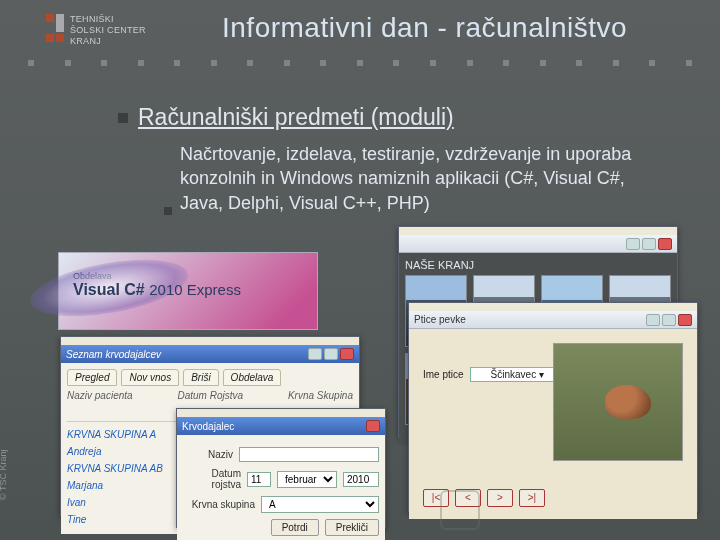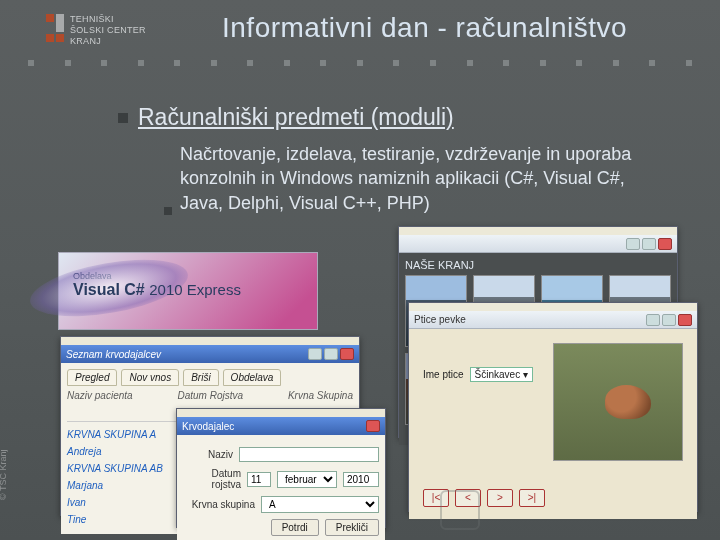--- a/index.html
+++ b/index.html
@@ -65,21 +65,21 @@
   .thumb.peak { background: linear-gradient(180deg, #c9d9ea 30%, #6a7680 30%, #5a4a3a); }
   .thumb.lake { background: linear-gradient(180deg, #a8c9e6 35%, #3e6e8a 35%, #2a4a5e); }
   .thumb.dusk { background: linear-gradient(180deg, #7e8ba8 35%, #52392e 35%, #3c403a); }
   .thumb.forest { background: linear-gradient(180deg, #a9c0a0 35%, #4a5a3a 35%, #2e3a2a); }
   .gal-nav { height: 18px; display: flex; justify-content: center; align-items: center; gap: 8px; color: #ccc; margin-top: 4px; }
 
   .w-ptice { top: 302px; left: 408px; width: 290px; height: 210px; }
   .w-ptice .win-title { background: linear-gradient(180deg, #eef3f7, #d5dde6); color: #333; }
   .w-ptice .win-body { background: #ece6d0; height: calc(100% - 18px); padding: 10px; position: relative; }
   .combo-row { position: absolute; left: 14px; top: 38px; display: flex; gap: 6px; align-items: center; }
-  .combo { background: #fff; border: 1px solid #7b9; padding: 1px 4px; font-size: 10px; }
+  .combo { background: #fff; border: 1px solid #7b9; padding: 1px 20px; font-size: 10px; }
   .bird-img { position: absolute; right: 14px; top: 14px; width: 130px; height: 118px; background: linear-gradient(180deg, #7b8a5c 0%, #5e6b45 100%); border: 1px solid #999; }
   .bird { position: absolute; left: 40%; top: 35%; width: 46px; height: 34px; background: radial-gradient(circle at 35% 35%, #b9744a 40%, #7c4a2c 80%); border-radius: 55% 65% 50% 50%; }
   .nav-btns { position: absolute; left: 14px; bottom: 12px; display: flex; gap: 6px; }
   .navb { width: 26px; height: 18px; background: #f0ede0; border: 1px solid #a33; color: #a33; text-align: center; line-height: 16px; font-size: 10px; cursor: pointer; border-radius: 2px; }
 
   .watermark { position: absolute; right: 240px; bottom: 10px; width: 40px; height: 40px; border: 2px solid #6a6f70; border-radius: 6px; opacity: 0.35; }
 </style>
 </head>
 <body>
 

